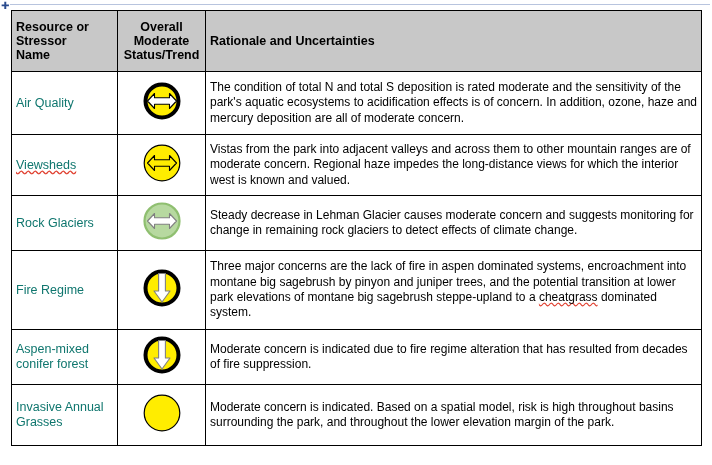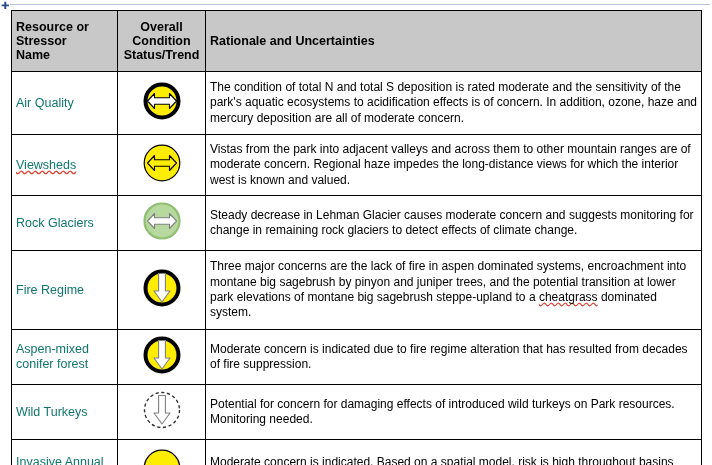--- a/index.html
+++ b/index.html
@@ -148,21 +148,21 @@
     </colgroup>
     <thead>
       <tr>
         <th class="h-name">
           <div>Resource or</div>
           <div>Stressor</div>
           <div>Name</div>
         </th>
         <th class="h-status">
           <div>Overall</div>
-          <div>Condition</div>
+          <div>Moderate</div>
           <div>Status/Trend</div>
         </th>
         <th class="h-rationale">Rationale and Uncertainties</th>
       </tr>
     </thead>
     <tbody id="tbody">
         <tr class="r-air">
           <td class="cell-name">Air Quality</td>
           <td class="cell-status"><span class="icon-wrap" title="Moderate concern, condition unchanging"><svg width="42" height="42" viewBox="0 0 42 42">
                 <circle cx="21" cy="21" r="16.5" fill="#FFED00" stroke="#000000" stroke-width="4"></circle>
@@ -195,28 +195,20 @@
           <td class="cell-rationale">Three  major concerns are the lack of fire in aspen dominated systems, encroachment into montane big sagebrush by pinyon and juniper trees, and the potential transition at lower park elevations of montane big sagebrush steppe-upland to a <span class="spellcheck">cheatgrass</span> dominated system.</td>
         </tr>
         <tr class="r-aspen">
           <td class="cell-name">Aspen-mixed conifer forest</td>
           <td class="cell-status"><span class="icon-wrap" title="Moderate concern, condition declining"><svg width="42" height="42" viewBox="0 0 42 42">
                 <circle cx="21" cy="21" r="16.5" fill="#FFED00" stroke="#000000" stroke-width="4"></circle>
                 <path d="M 17.6 6.5 L 24.4 6.5 L 24.4 24.0 L 29.0 24.0 L 21.0 35.0 L 13.0 24.0 L 17.6 24.0 Z" fill="#FFFFFF" stroke="#808080" stroke-width="1.1" stroke-linejoin="round"></path>
               </svg></span></td>
           <td class="cell-rationale">Moderate concern is indicated due to fire regime alteration that has resulted from decades of fire suppression.</td>
         </tr>
-        <tr class="r-turkey">
-          <td class="cell-name">Wild Turkeys</td>
-          <td class="cell-status"><span class="icon-wrap" title="Condition unknown, condition declining"><svg width="42" height="42" viewBox="0 0 42 42">
-                <circle cx="21" cy="21" r="17.5" fill="#FFFFFF" stroke="#303030" stroke-width="1.4" stroke-dasharray="3.2 2.6"></circle>
-                <path d="M 17.6 6.5 L 24.4 6.5 L 24.4 24.0 L 29.0 24.0 L 21.0 35.0 L 13.0 24.0 L 17.6 24.0 Z" fill="#FFFFFF" stroke="#808080" stroke-width="1.1" stroke-linejoin="round"></path>
-              </svg></span></td>
-          <td class="cell-rationale">Potential for concern for damaging effects of introduced wild turkeys on Park resources. Monitoring needed.</td>
-        </tr>
         <tr class="r-invasive">
           <td class="cell-name">Invasive Annual Grasses</td>
           <td class="cell-status"><span class="icon-wrap" title="Moderate concern, trend not determined"><svg width="42" height="42" viewBox="0 0 42 42">
                 <circle cx="21" cy="21" r="17.8" fill="#FFED00" stroke="#000000" stroke-width="1.2"></circle>
               </svg></span></td>
           <td class="cell-rationale">Moderate concern is indicated. Based on a spatial model, risk is high throughout basins surrounding the park, and throughout the lower elevation margin of the park.</td>
         </tr>
       </tbody>
   </table>
 

